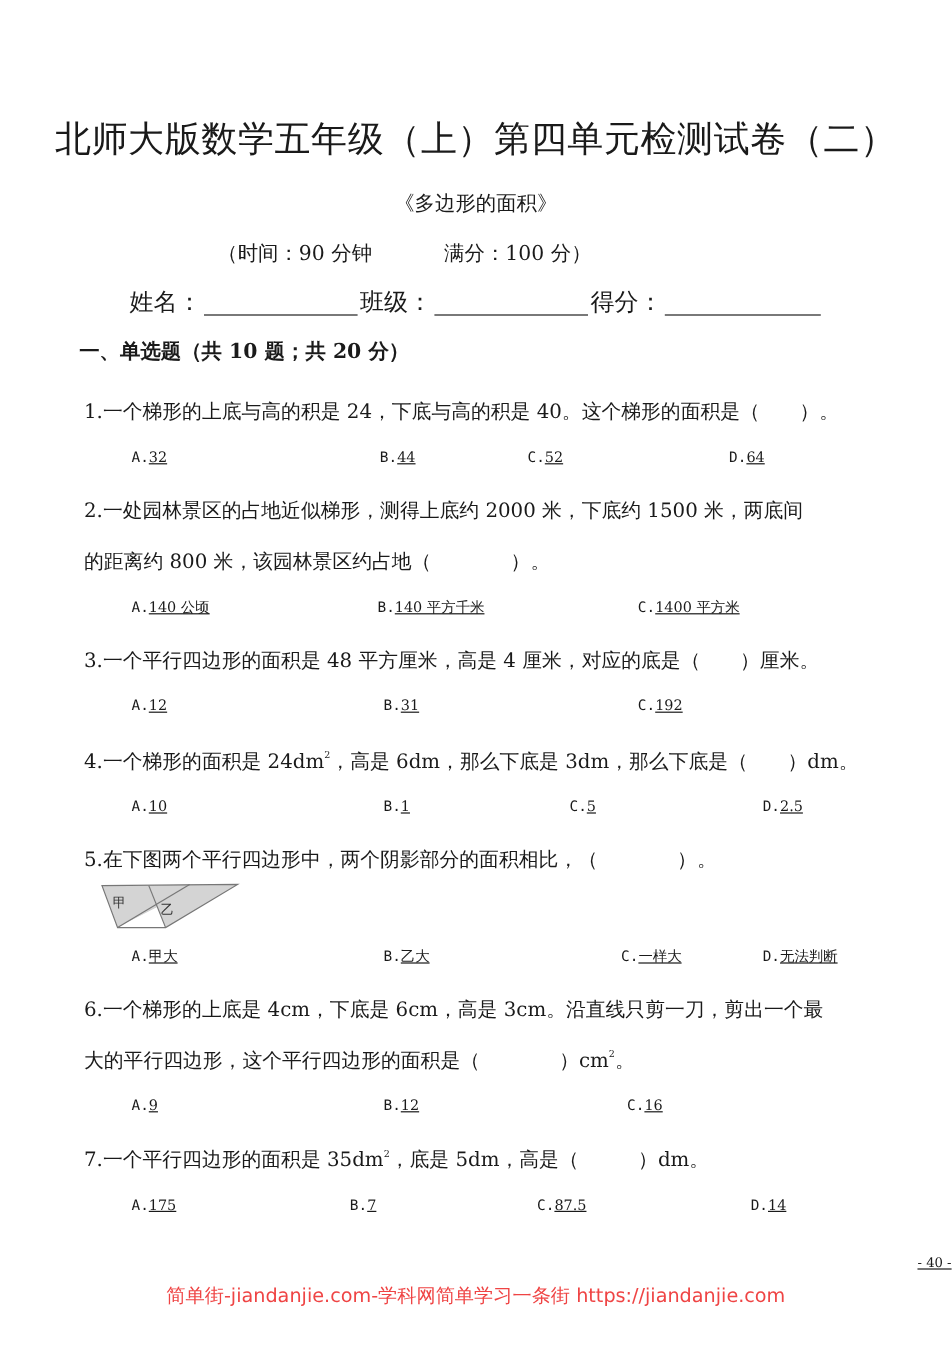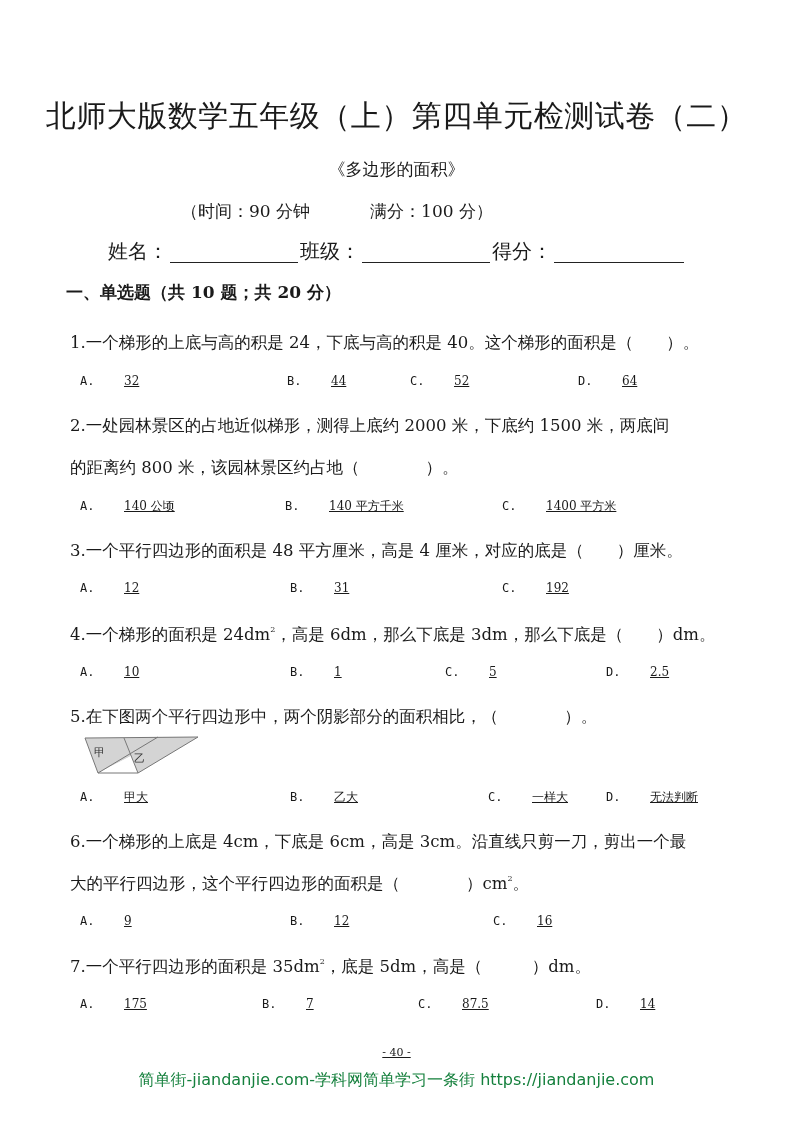--- a/index.html
+++ b/index.html
@@ -1,36 +1,36 @@
 <!DOCTYPE html>
 <html><head>
 <meta charset="utf-8">
 <style>
   html, body { margin: 0; padding: 0; background: #ffffff; }
   body { width: 793px; height: 1122px; position: relative; overflow: hidden;
          font-family: "DejaVu Serif", "Liberation Serif", serif; color: #1a1a1a; }
-  .abs { position: absolute; white-space: nowrap; }
+  .abs { position: absolute; white-space: nowrap; text-align: right; }
   .title { left: 0; width: 793px; top: 96px; text-align: center; font-size: 30px;
            letter-spacing: 0.5px; font-family: "DejaVu Serif", serif; font-weight: normal; }
   .subtitle { left: 0; width: 793px; top: 158px; text-align: center; font-size: 17px; }
   .timeline { left: 0; width: 674px; top: 200px; text-align: center; font-size: 17px; }
   .timeline .gap { display: inline-block; width: 60px; }
   .info { top: 238px; left: 108px; font-size: 20px; display: flex; align-items: flex-end; }
   .info .line { display: inline-block; width: 128px; border-bottom: 1.2px solid #222; height: 20px; margin: 0 2px 2px 2px; }
   .info .line.last { width: 130px; }
   .section { top: 281px; left: 66px; font-size: 17px; font-weight: bold; }
   .q { left: 70px; font-size: 16.5px; }
   .opt { font-size: 12px; font-family: "DejaVu Sans Mono", "Liberation Mono", monospace; text-decoration: underline; }
   .opt .lbl { display: inline-block; width: 44px; }
   .opt .val { font-family: "DejaVu Serif", serif; }
   sup { font-size: 8px; vertical-align: 8px; }
   .figure { left: 72px; top: 732px; }
-  .pagenum { left: 0; width: 793px; top: 1046px; text-align: center; font-size: 11px; text-decoration: underline; }
+  .pagenum { left: 0; width: 793px; top: 1046px; text-align: right; font-size: 11px; text-decoration: underline; }
   .footer { left: 0; width: 793px; top: 1070px; text-align: center; font-size: 16px;
-            font-family: "DejaVu Sans", "Liberation Sans", sans-serif; color: #15803d; }
+            font-family: "DejaVu Sans", "Liberation Sans", sans-serif; color: #ef4444; }
 </style>
 </head>
 <body>
 
 <div class="abs title">北师大版数学五年级（上）第四单元检测试卷（二）</div>
 <div class="abs subtitle">《多边形的面积》</div>
 <div class="abs timeline">
   <span>（时间：90 分钟</span><span class="gap"></span><span>满分：100 分）</span>
 </div>
 

